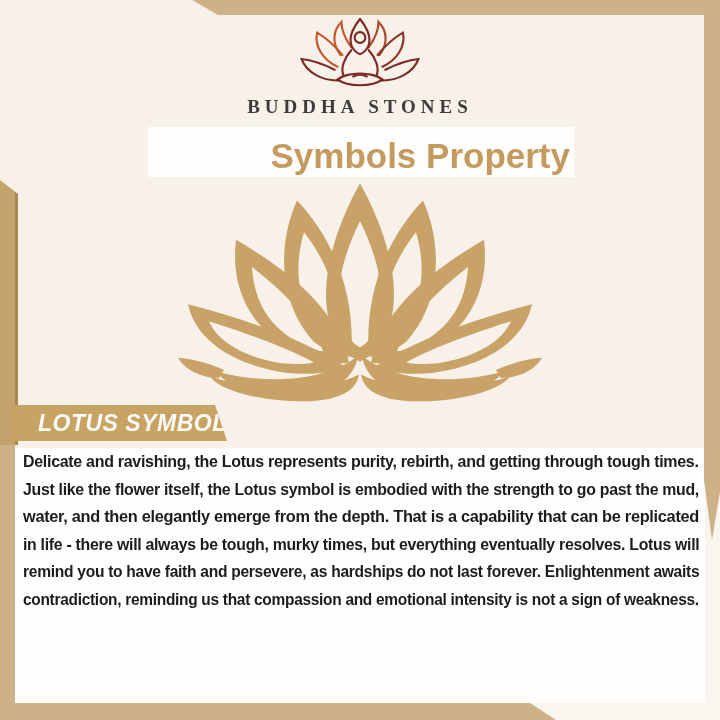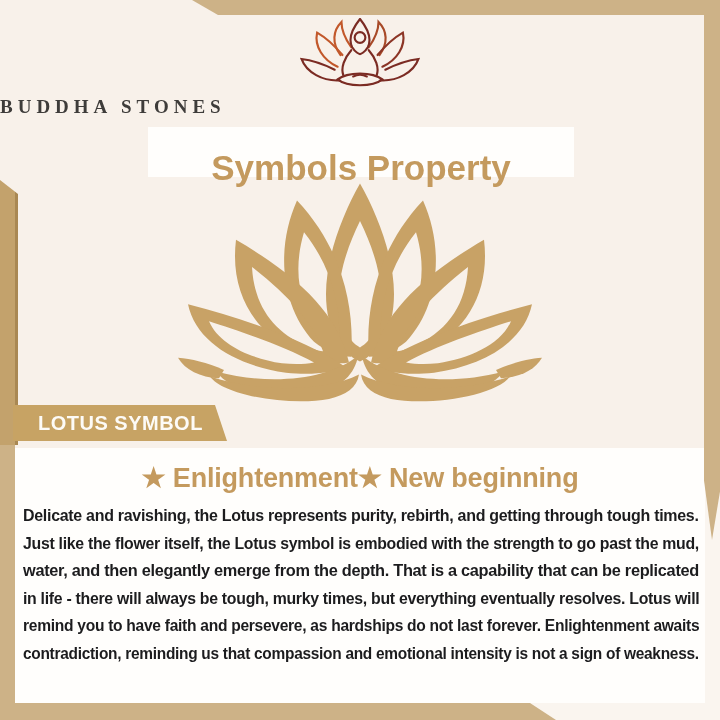--- a/index.html
+++ b/index.html
@@ -23,41 +23,41 @@
             background:linear-gradient(90deg,var(--c-stripe-tan,#c3a26c) 0 15px,var(--c-stripe-dark,#a98853) 15px);
             clip-path:polygon(0 0,100% 14px,100% 100%,0 100%);}
   .left-stripe-lower{left:0;top:445px;width:15px;height:275px;z-index:3;
             background:var(--c-frame-tan,#cdb287);}
   .bottom-band{left:0;top:703px;width:556px;height:17px;z-index:4;
             background:var(--c-frame-tan,#cdb287);
             clip-path:polygon(0 0,530px 0,100% 100%,0 100%);}
 
   
   .brand-logo{position:absolute;left:295px;top:18px;width:130px;height:78px;z-index:2;}
-  .brand-name{position:absolute;left:0;top:96px;width:720px;text-align:left;z-index:2;
+  .brand-name{position:absolute;left:0;top:96px;width:720px;text-align:center;z-index:2;
               font-family:"Liberation Serif",serif;font-size:19px;font-weight:600;
               letter-spacing:5px;color:var(--c-brand-text,#3e3c3a);}
 
   
   .title-band{position:absolute;left:148px;top:127px;width:426px;height:50px;z-index:2;
               background:var(--c-panel-white,#fffefb);}
-  .title-band h1{margin:16px;line-height:50px;text-align:center;
+  .title-band h1{margin:4px;line-height:50px;text-align:right;
               font-size:35px;font-weight:bold;letter-spacing:0px;
               color:var(--c-title-gold,#c49a5e);}
 
   
   .hero-lotus{position:absolute;left:170px;top:178px;width:380px;height:234px;z-index:2;}
   .lp{fill:var(--c-accent-gold,#c8a266);fill-rule:evenodd;}
 
   
   .section-banner{position:absolute;left:13px;top:405px;width:214px;height:36px;z-index:4;
               background:var(--c-banner-tan,#c7a364);
               clip-path:polygon(0 0,calc(100% - 12px) 0,100% 100%,0 100%);}
   .section-banner span{display:block;line-height:36px;padding-left:25px;
-              font-size:20px;font-weight:600;letter-spacing:0.5px;color:#fdfbf7;}
+              font-size:23px;font-weight:600;letter-spacing:0.5px;color:#fdfbf7;font-style:italic;}
 
   
   .content-panel{position:absolute;left:15px;top:448px;width:690px;height:255px;z-index:2;
               background:var(--c-panel-white,#ffffff);overflow:hidden;}
   .headline{margin:14px 8px 8px 8px;text-align:center;
               font-size:27px;font-weight:bold;letter-spacing:-0.2px;
               color:var(--c-title-gold,#c49a5e);}
   .body-text{margin:0 6px 16px 8px;}
   .line{white-space:nowrap;line-height:27.5px;font-size:16.5px;font-weight:700;
         letter-spacing:-0.3px;color:var(--c-text-dark,#1c1c1e);}
@@ -125,21 +125,20 @@
       <path class="lp" d="M191,210 C226,229 292,229 340,212 C326,233 258,244 221,236 C204,232 193,224 191,210 Z"></path>
     </g>
     <use href="#rhalf" transform="translate(380,0) scale(-1,1)"></use>
   </svg>
 
   <div class="section-banner">
     <span>LOTUS SYMBOL</span>
   </div>
 
   <div class="content-panel">
-    <h2 class="headline">★ Enlightenment★ New beginning</h2>
     <div class="body-text">
       <div class="line" style="transform-origin: left center; transform: scaleX(0.968481);">Delicate and ravishing, the Lotus represents purity, rebirth, and getting through tough times.</div>
       <div class="line" style="transform-origin: left center; transform: scaleX(0.960227);">Just like the flower itself, the Lotus symbol is embodied with the strength to go past the mud,</div>
       <div class="line" style="transform-origin: left center; transform: scaleX(0.989751);">water, and then elegantly emerge from the depth. That is a capability that can be replicated</div>
       <div class="line" style="transform-origin: left center; transform: scaleX(0.960227);">in life - there will always be tough, murky times, but everything eventually resolves. Lotus will</div>
       <div class="line" style="transform-origin: left center; transform: scaleX(0.944134);">remind you to have faith and persevere, as hardships do not last forever. Enlightenment awaits</div>
       <div class="line" style="transform-origin: left center; transform: scaleX(0.936288);">contradiction, reminding us that compassion and emotional intensity is not a sign of weakness.</div>
     </div>
   </div>
 

